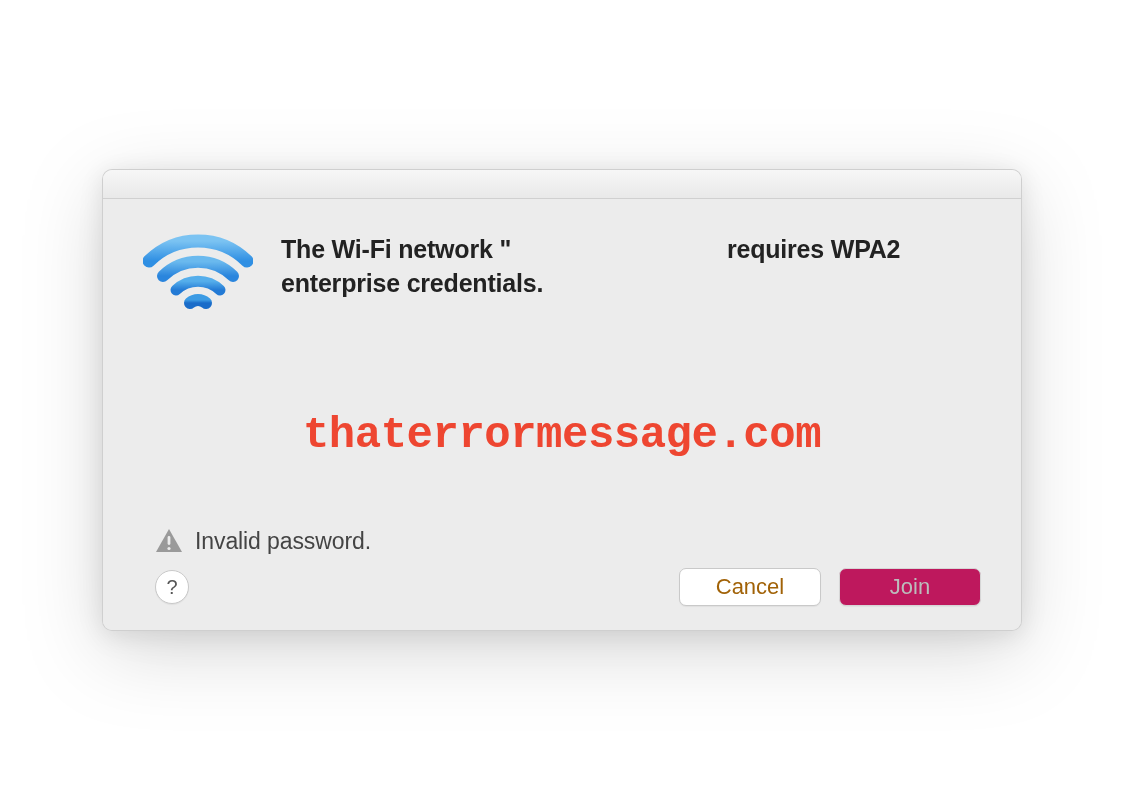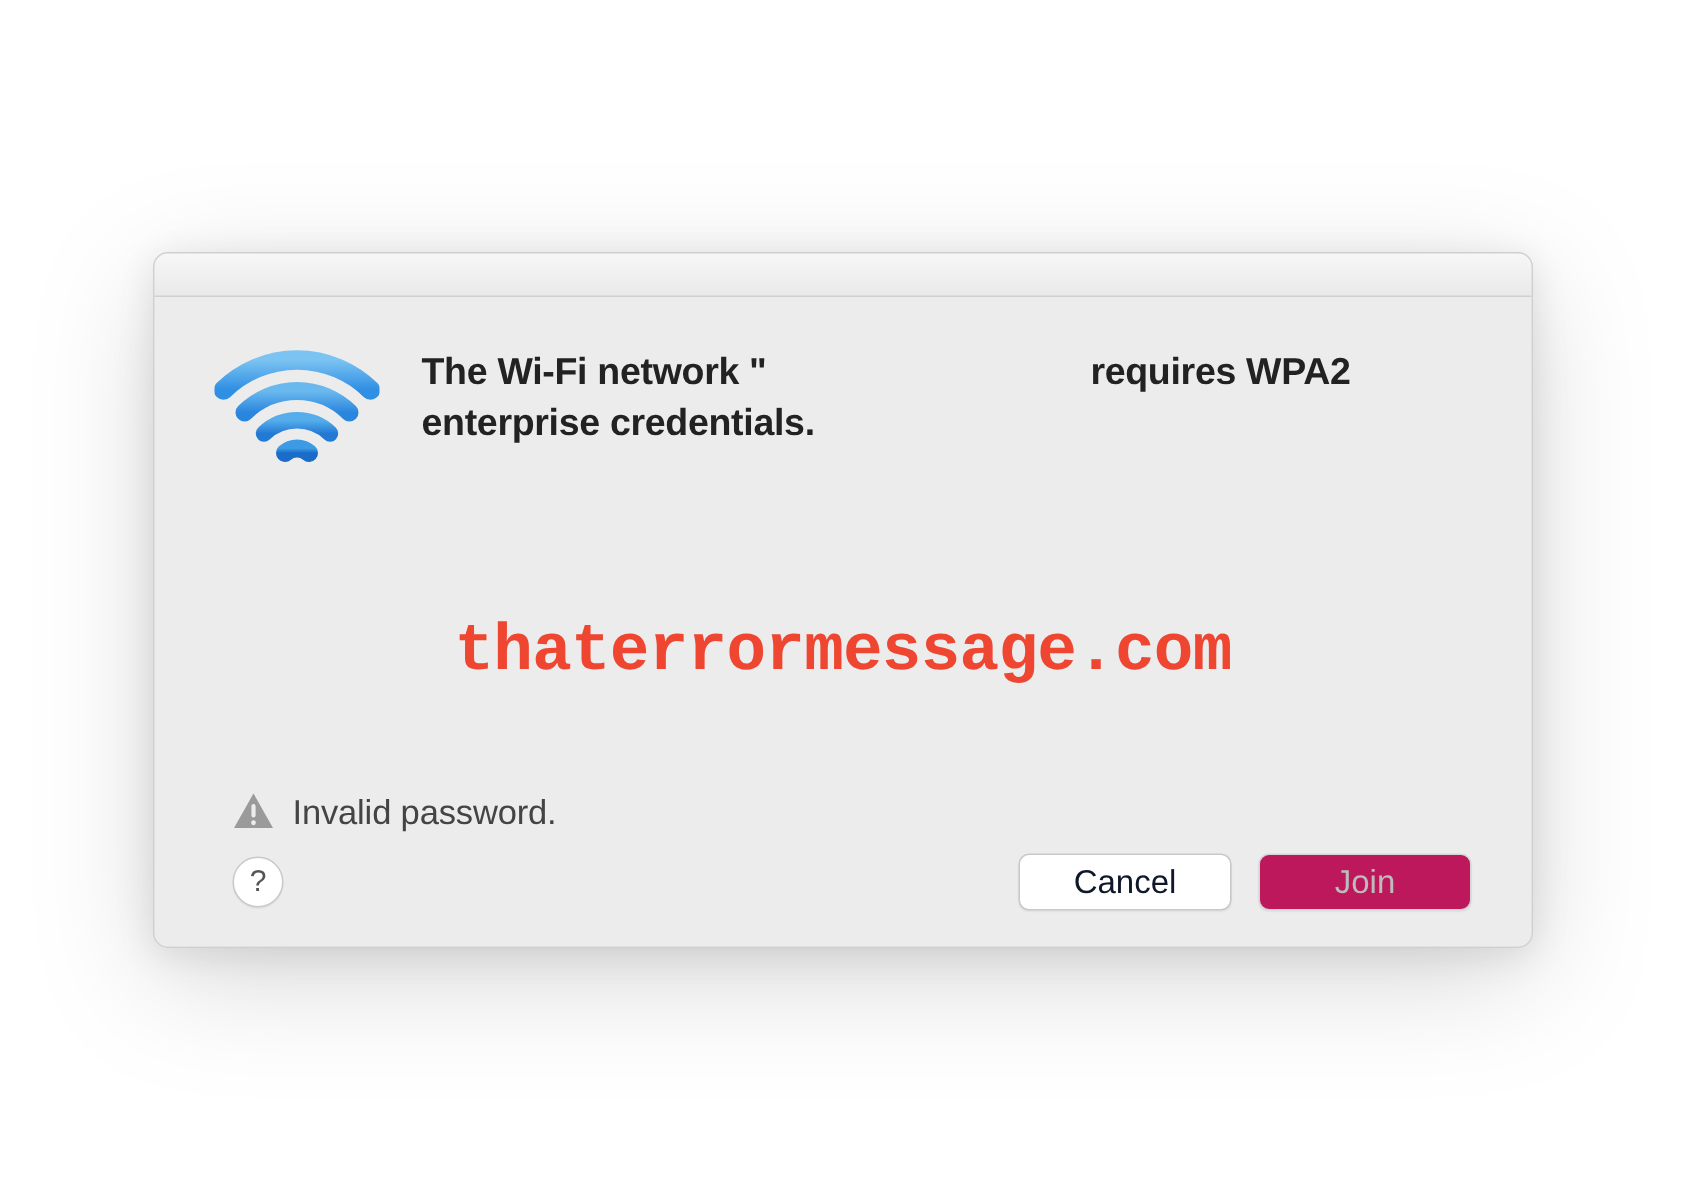--- a/index.html
+++ b/index.html
@@ -115,21 +115,21 @@
       flex: 1;
     }
 
     .action-button {
       min-width: 142px;
       height: 38px;
       border-radius: 7px;
       background: #ffffff;
       border: 1px solid #c9c9c9;
       font-size: 22px;
-      color: #0f172a;
+      color: #a16207;
       cursor: pointer;
       padding: 0 22px;
       margin-left: 18px;
       box-shadow: 0 1px 1px rgba(0,0,0,0.05);
     }
 
     .action-button.disabled {
       background: #be185d;
       color: #bcbcbc;
       border-color: #d6d6d6;

